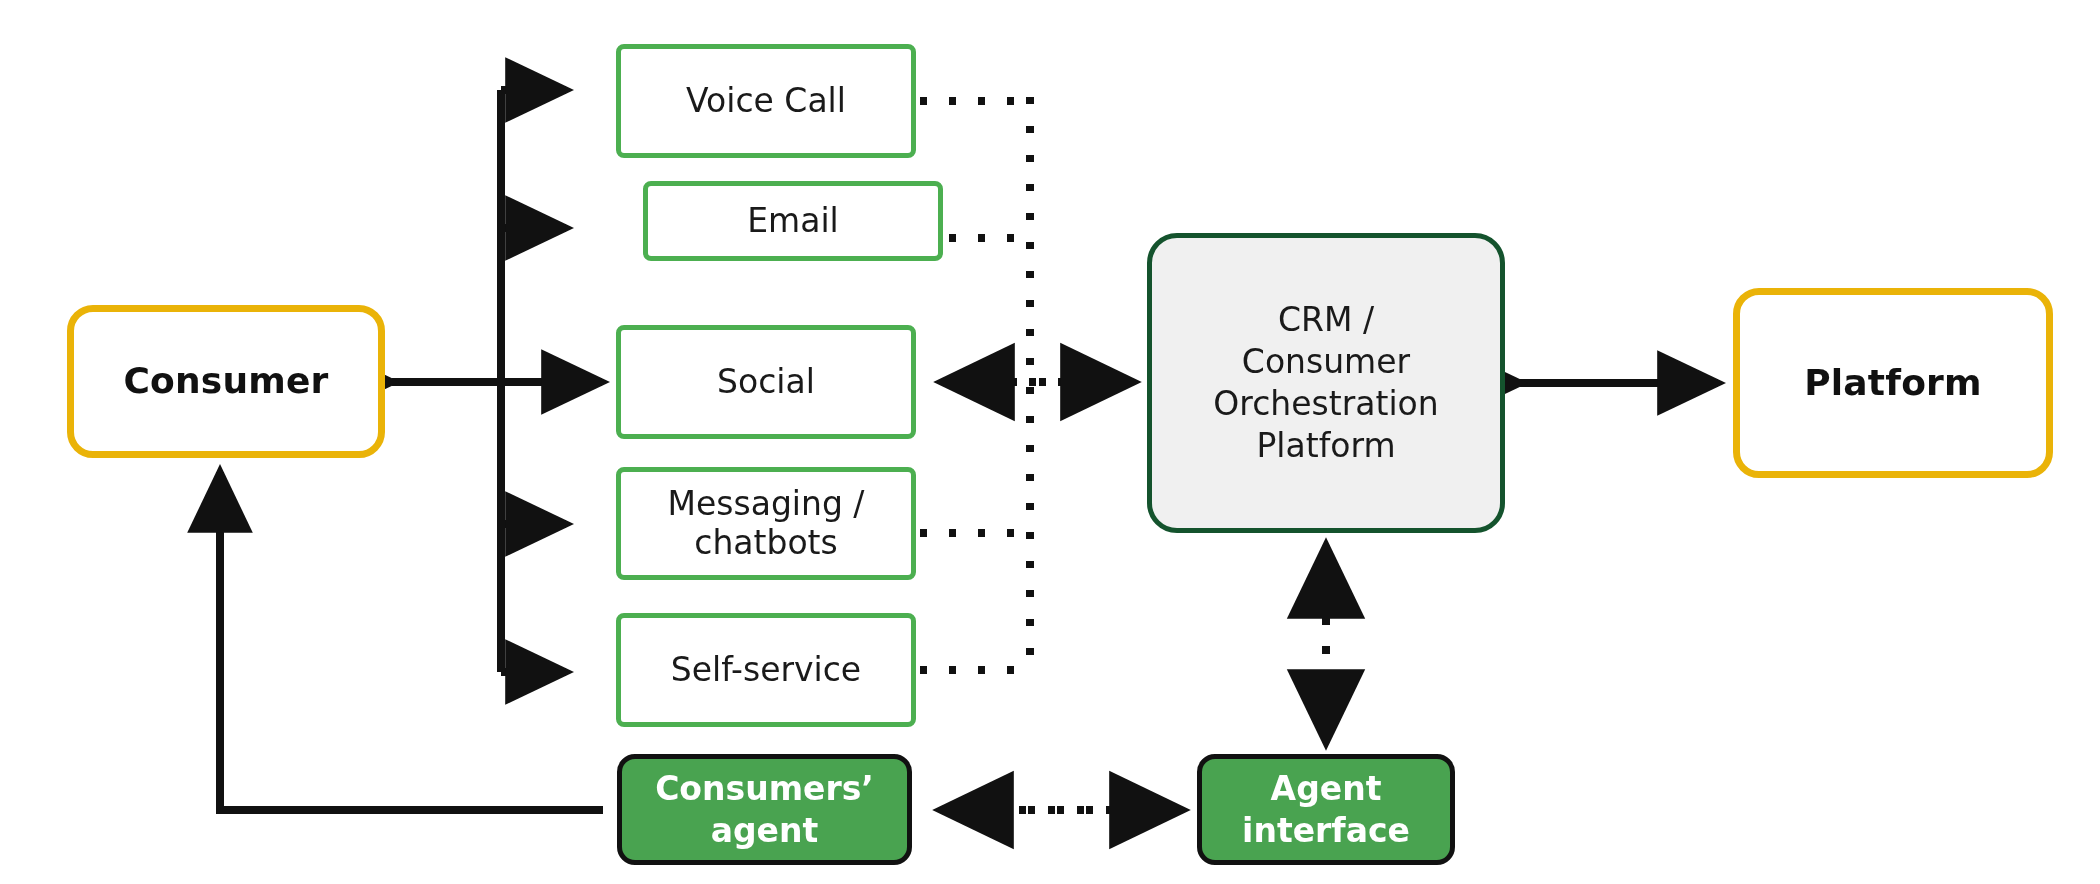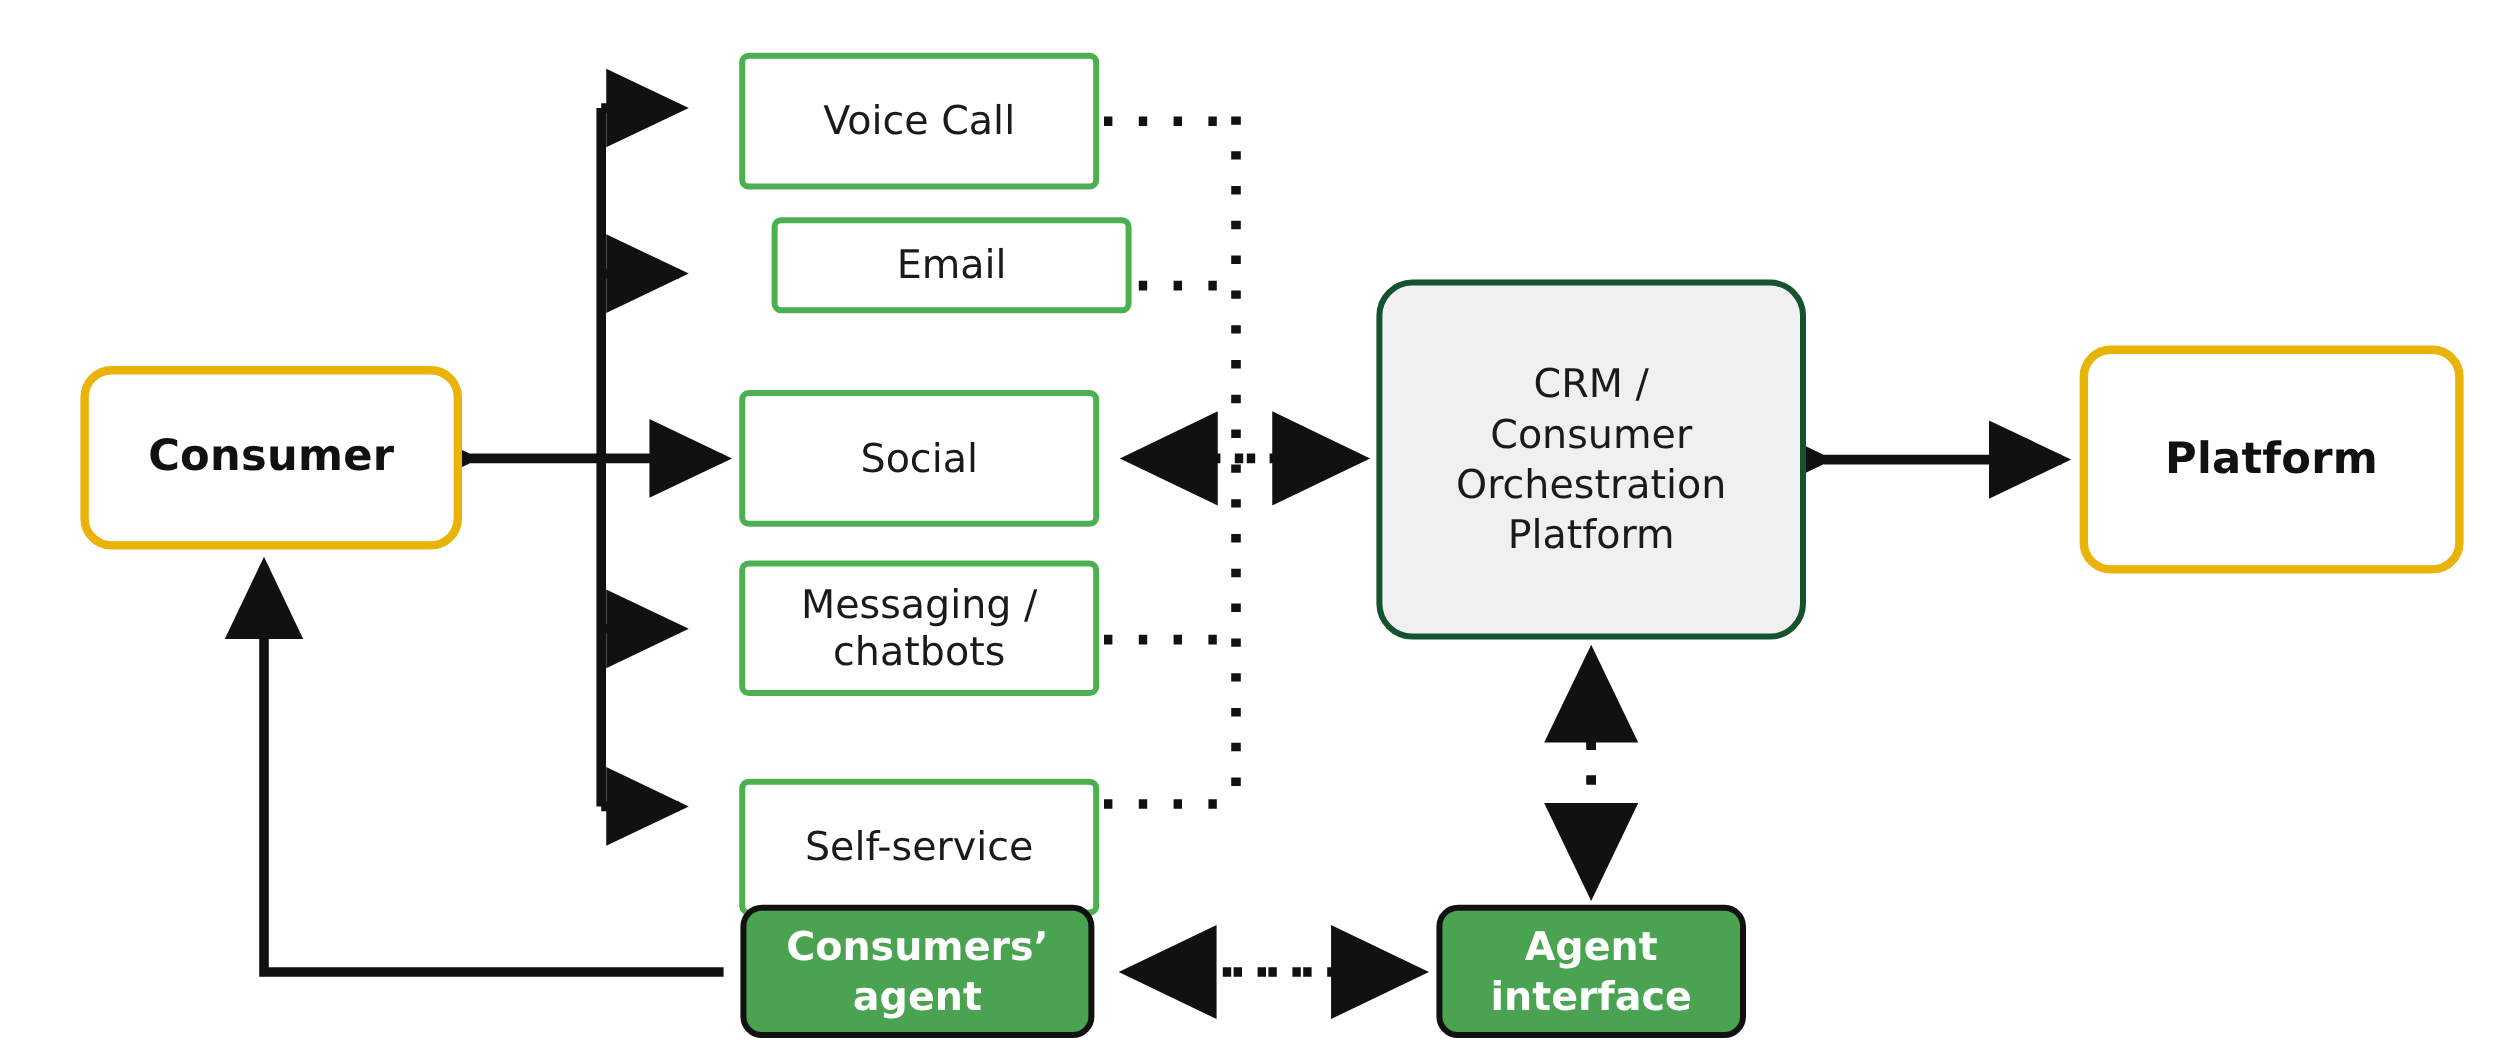--- a/index.html
+++ b/index.html
@@ -101,21 +101,21 @@
     <span>Social</span>
   </div>
 
   <div class="node node-channel" style="left:616px;top:467px;width:300px;height:113px;">
     <div>
       <span>Messaging /</span>
       <span>chatbots</span>
     </div>
   </div>
 
-  <div class="node node-channel" style="left:616px;top:613px;width:300px;height:114px;margin-top:36px;">
+  <div class="node node-channel" style="left:616px;top:613px;width:300px;height:114px;">
     <span>Self-service</span>
   </div>
 
   <div class="node node-platform" style="left:1147px;top:233px;width:358px;height:300px;">
     <div>
       <span>CRM /</span>
       <span>Consumer</span>
       <span>Orchestration</span>
       <span>Platform</span>
     </div>

